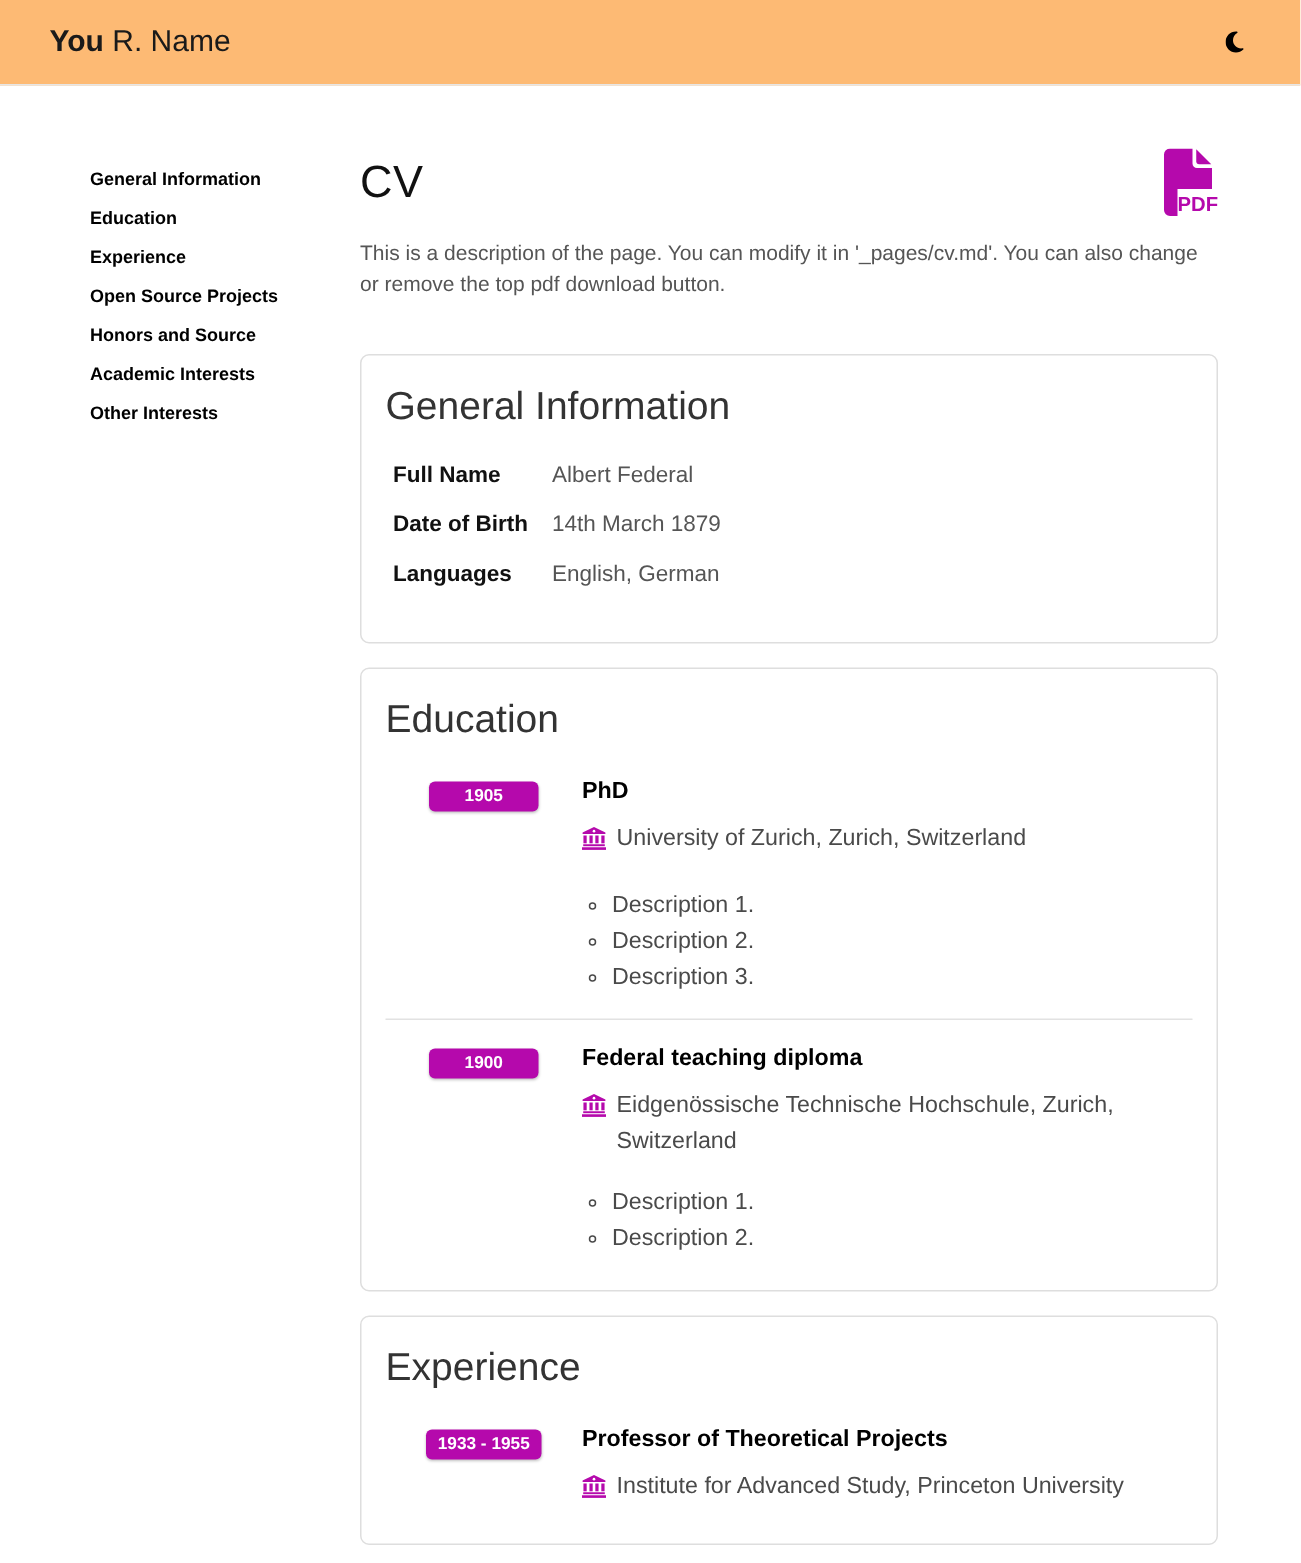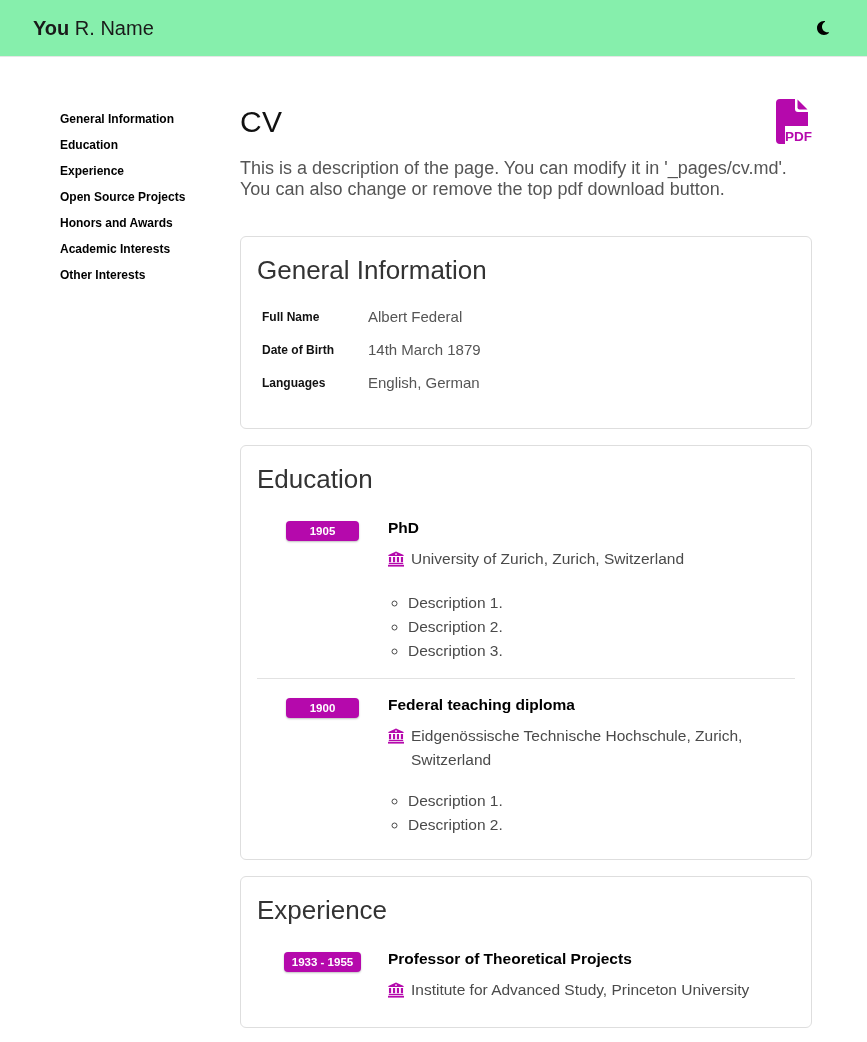--- a/index.html
+++ b/index.html
@@ -3,21 +3,21 @@
 <meta charset="utf-8">
 <style>
   :root { --accent: #b509ac; }
   * { box-sizing: border-box; margin: 0; padding: 0; }
   html, body { width: 867px; height: 1042px; overflow: hidden; background: #fff; }
   body { font-family: "Liberation Sans", sans-serif; color: #212529; }
 
   
   .navbar {
     height: 57px; display: flex; align-items: center;
-    padding: 0 30px 0 33px; border-bottom: 1px solid #e6e6e6; background: #86efac;
+    padding: 0 30px 0 33px; border-bottom: 1px solid #e6e6e6; background: #fdba74;
   }
   .brand { font-size: 20px; color: #1a1a1a; text-decoration: none; white-space: nowrap; }
   .brand-first { font-weight: 700; }
   .nav-list { display: flex; align-items: center; margin-left: 13px; }
   .nav-link {
     font-size: 15px; color: #515151; text-decoration: none;
     padding: 8px; white-space: nowrap; cursor: pointer;
   }
   .nav-link.active { color: var(--accent); }
   .caret-down {
@@ -34,34 +34,34 @@
   .toc a {
     display: block; font-size: 12px; font-weight: 700; color: #000;
     text-decoration: none; margin-bottom: 12px; line-height: 14px; cursor: pointer;
   }
   .main { flex: 1; min-width: 0; padding-bottom: 40px; }
 
   
   .page-header { display: flex; justify-content: space-between; align-items: flex-start; }
   .page-title { font-size: 30px; font-weight: 400; color: #111; margin-top: 10px; letter-spacing: 0.3px; }
   .pdf-link { line-height: 0; margin-top: 4px; display: inline-block; cursor: pointer; }
-  .page-desc { margin-top: 12px; font-size: 18px; line-height: 21px; color: #555; }
+  .page-desc { margin-top: 12px; font-size: 14px; line-height: 21px; color: #555; }
 
   
   .card {
     border: 1px solid #dedede; border-radius: 6px; background: #fff;
     padding: 16px 16px 22px 16px; margin-top: 36px;
   }
   .card + .card { margin-top: 16px; }
   .card-title { font-size: 26px; font-weight: 400; color: #333; line-height: 34px; }
 
   
   .info-table { margin-top: 20px; padding-left: 5px; }
   .info-row { display: flex; margin-bottom: 13px; }
-  .info-label { width: 106px; flex-shrink: 0; font-weight: 700; font-size: 12px; color: #111; line-height: 20px; }
+  .info-label { width: 106px; flex-shrink: 0; font-weight: 700; font-size: 15px; color: #111; line-height: 20px; }
   .info-value { font-size: 15px; color: #555; line-height: 20px; }
 
   
   .timeline { margin-top: 22px; }
   .timeline-entry { display: flex; }
   .year-col { width: 131px; flex-shrink: 0; display: flex; justify-content: center; align-items: flex-start; padding-top: 3px; }
   .year-badge {
     background: var(--accent); color: #fff; font-size: 11.5px; font-weight: 700;
     min-width: 73px; text-align: center; padding: 4px 8px; border-radius: 4px;
     box-shadow: 0 1px 2px rgba(0,0,0,.25); white-space: nowrap;
@@ -86,21 +86,21 @@
   </button>
 </nav>
 
 <div class="layout">
 
   <aside class="toc">
     <a>General Information</a>
     <a>Education</a>
     <a>Experience</a>
     <a>Open Source Projects</a>
-    <a>Honors and Awards</a>
+    <a>Honors and Source</a>
     <a>Academic Interests</a>
     <a>Other Interests</a>
   </aside>
 
   <main class="main">
 
     <div class="page-header">
       <h1 class="page-title">CV</h1>
       <a class="pdf-link">
         <span><svg width="39" height="47" viewBox="0 0 39 47">

